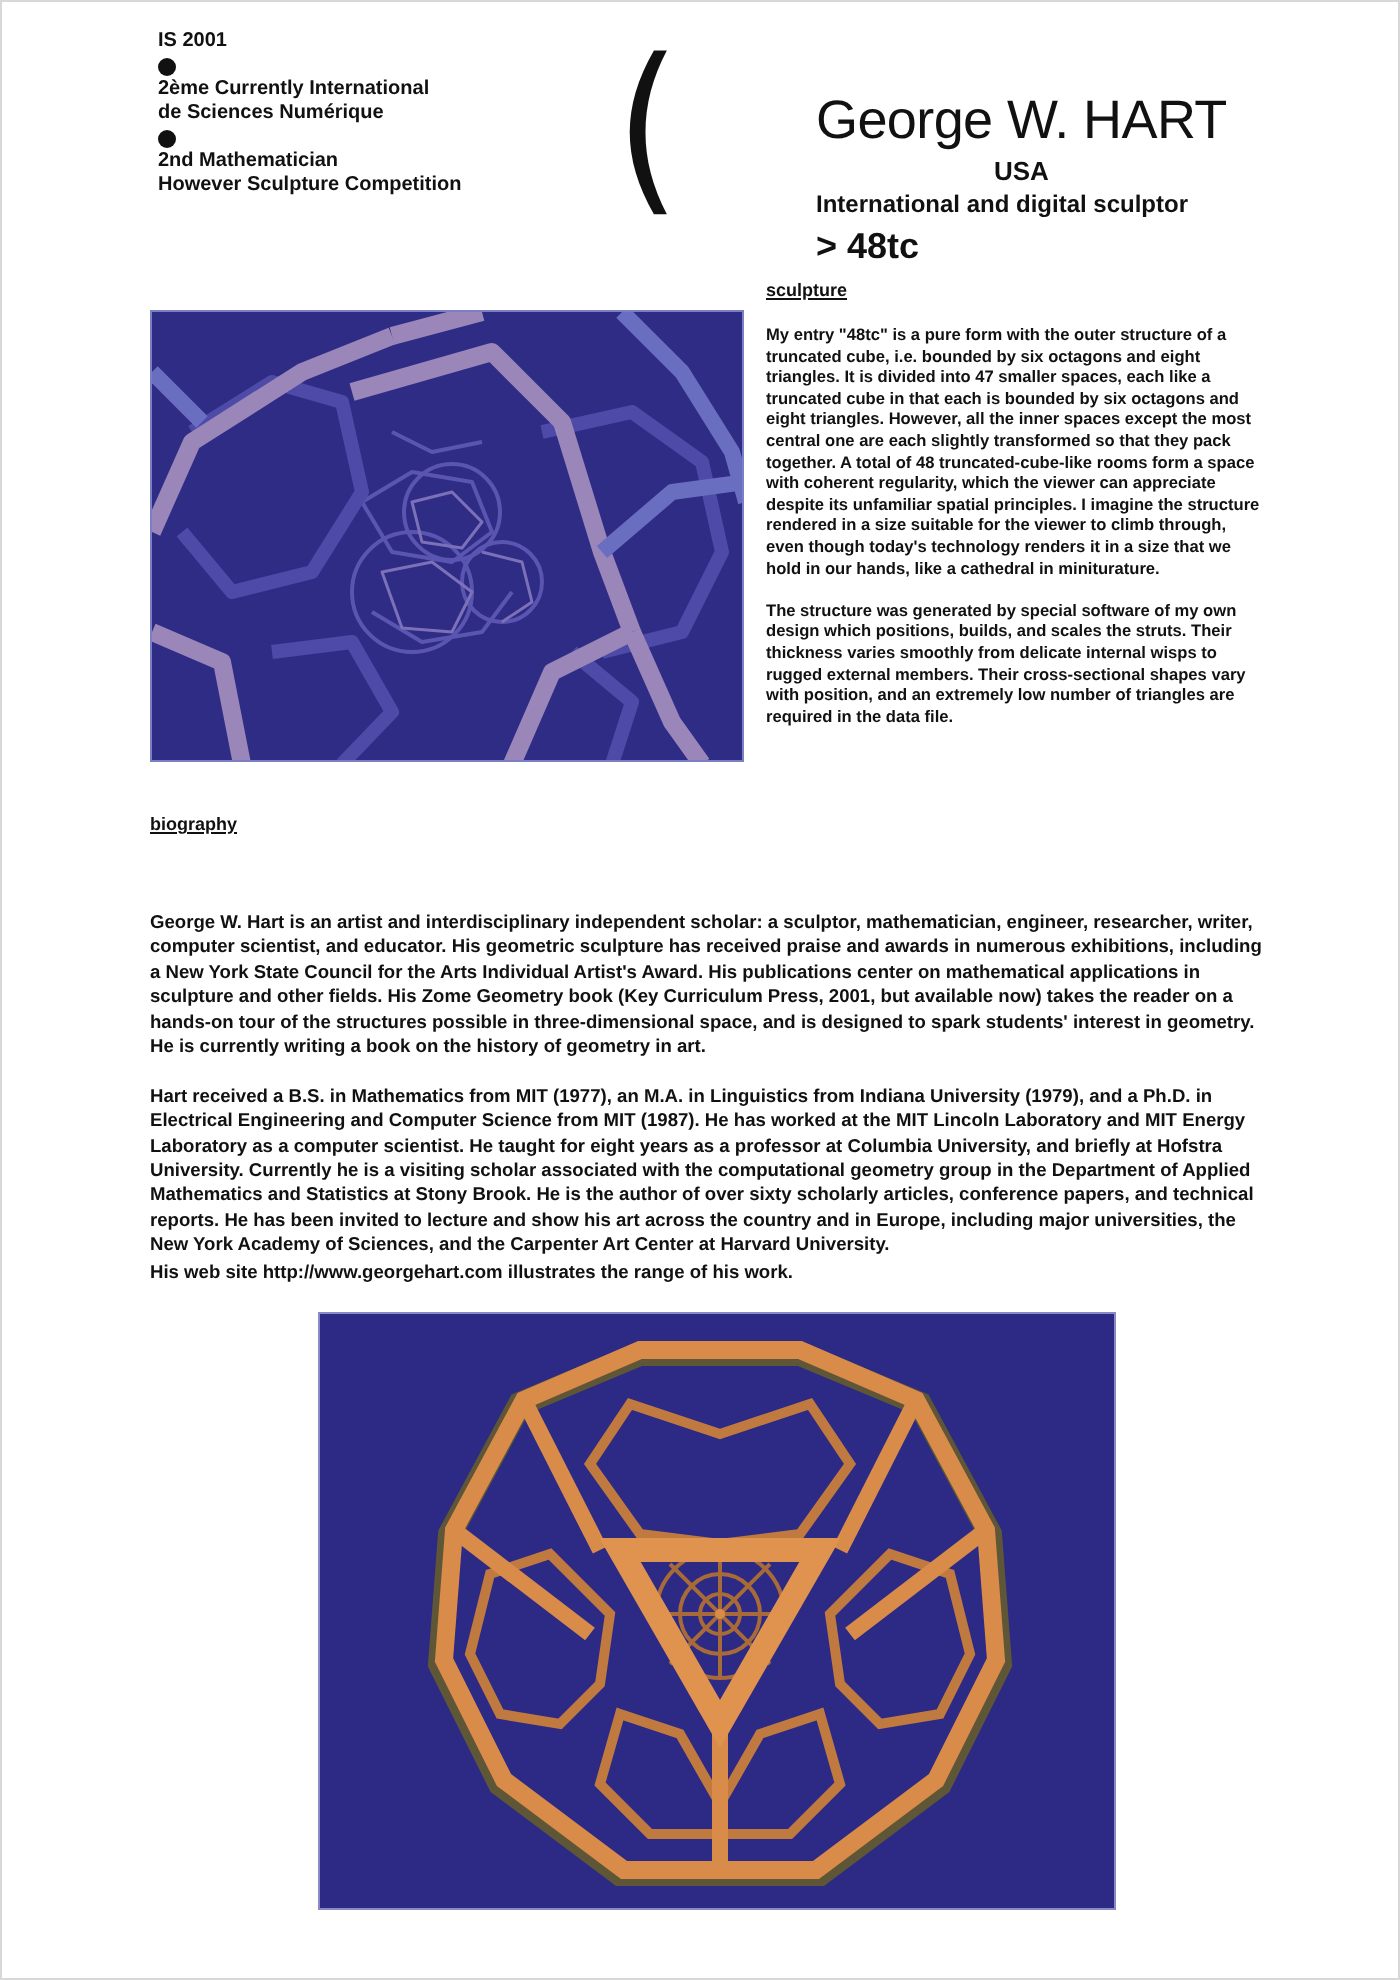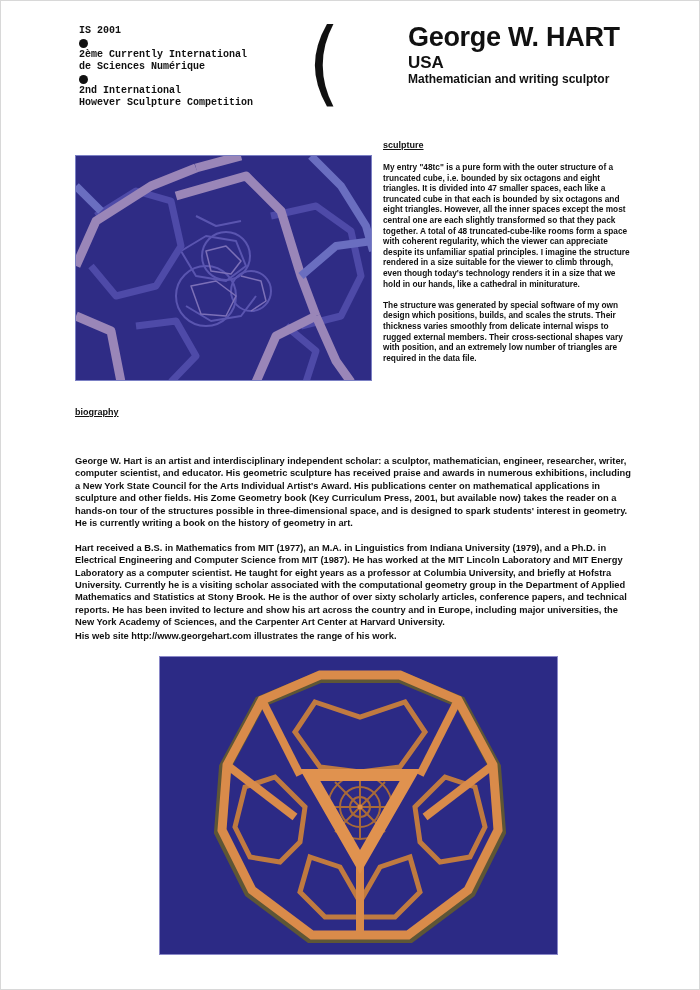--- a/index.html
+++ b/index.html
@@ -3,31 +3,31 @@
 <meta charset="utf-8">
 <style>
   html, body { margin: 0; padding: 0; background: #ffffff; }
   body {
     width: 700px; height: 990px; position: relative; overflow: hidden;
     font-family: "Liberation Sans", "DejaVu Sans", sans-serif; color: #111;
   }
   .page-frame { position: absolute; left: 0; top: 0; width: 698px; height: 988px; border: 1px solid #d8d8d8; }
 
   
-  .competition { position: absolute; left: 79px; top: 25px; font-size: 10px; font-weight: bold; line-height: 12px; font-family: Liberation Mono, monospace; }
+  .competition { position: absolute; left: 79px; top: 15px; font-size: 10px; font-weight: bold; line-height: 12px; }
   .competition .dot { display: block; width: 9px; height: 9px; border-radius: 50%; background: #111; margin: 2px 0 1px 0; }
 
   
   .paren { position: absolute; left: 306px; top: 18px; font-size: 92px; line-height: 92px; font-weight: normal;
            font-family: "DejaVu Sans", sans-serif; color: #111; transform: scaleX(0.9); }
 
   
   .artist { position: absolute; left: 408px; top: 21px; }
-  .artist-name { font-size: 27px; font-weight: bold; letter-spacing: -0.3px; line-height: 32px; }
-  .artist-country { font-size: 17px; font-weight: bold; margin-top: 2px; line-height: 16px; }
+  .artist-name { font-size: 27px; font-weight: normal; letter-spacing: -0.3px; line-height: 32px; margin-top: 23px; }
+  .artist-country { font-size: 13px; font-weight: bold; margin-top: 2px; line-height: 16px; text-align: center; }
   .artist-role { font-size: 12px; font-weight: bold; line-height: 17px; }
   .artwork-title { font-size: 18px; font-weight: bold; line-height: 22px; margin-top: 1px; }
 
   
   .section-heading { font-size: 9px; font-weight: bold; text-decoration: underline; }
   .statement-heading { position: absolute; left: 383px; top: 140px; }
   .bio-heading { position: absolute; left: 75px; top: 407px; }
 
   
   .statement-image { position: absolute; left: 75px; top: 155px; width: 297px; height: 226px; background: #2f2c85;
@@ -51,30 +51,31 @@
 <body>
 
 <div class="page-frame"></div>
 
 <div class="competition">
   <div>IS 2001</div>
   <span class="dot"></span>
   <div>2ème Currently International</div>
   <div>de Sciences Numérique</div>
   <span class="dot"></span>
-  <div>2nd International</div>
+  <div>2nd Mathematician</div>
   <div>However Sculpture Competition</div>
 </div>
 
 <div class="paren">(</div>
 
 <div class="artist">
   <div class="artist-name">George W. HART</div>
   <div class="artist-country">USA</div>
-  <div class="artist-role">Mathematician and writing sculptor</div>
+  <div class="artist-role">International and digital sculptor</div>
+  <div class="artwork-title">&gt; 48tc</div>
 </div>
 
 <div class="section-heading statement-heading">sculpture</div>
 
 <div class="statement-image">
   <svg width="297" height="226" viewBox="0 0 297 226">
     <rect width="297" height="226" fill="#2f2c85"></rect>
     <g fill="none" stroke-linejoin="round">
 
       <g stroke="#5a55b0" stroke-width="2">

